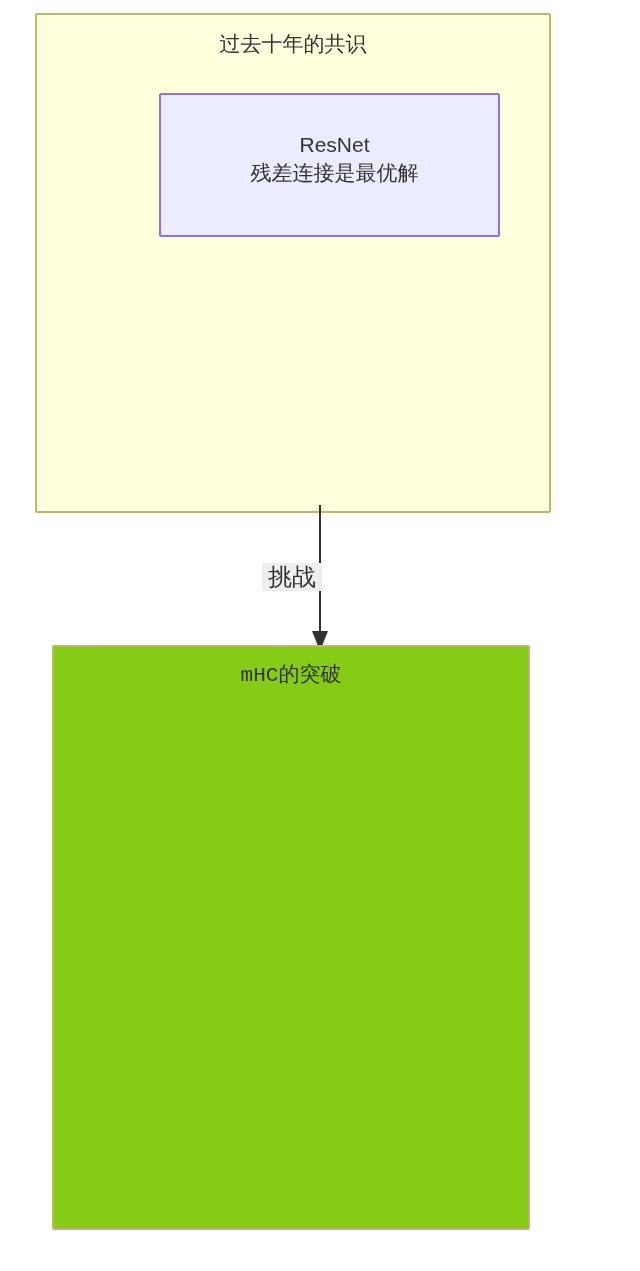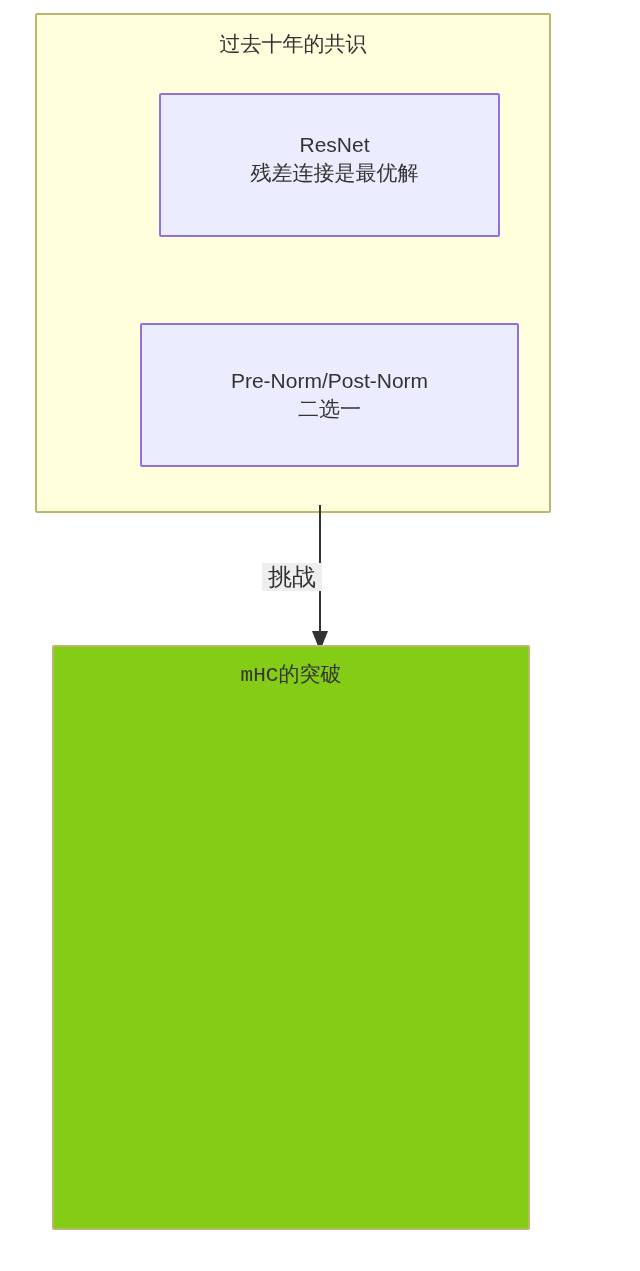--- a/index.html
+++ b/index.html
@@ -129,26 +129,20 @@
   <div class="panel panel-consensus">
     <div class="panel-title">过去十年的共识</div>
 
     <div class="node node-resnet">
       <div class="node-inner">
         <span class="node-line">ResNet</span>
         <span class="node-line">残差连接是最优解</span>
       </div>
     </div>
 
-    <div class="node node-prenorm">
-      <div class="node-inner">
-        <span class="node-line">Pre-Norm/Post-Norm</span>
-        <span class="node-line">二选一</span>
-      </div>
-    </div>
   </div>
 
   <svg class="edge" viewBox="0 0 100 150">
     <line x1="50" y1="0" x2="50" y2="132" stroke="#333333" stroke-width="2"></line>
     <polygon points="50,146 42,126 58,126" fill="#333333"></polygon>
   </svg>
   <div class="edge-label">挑战</div>
 
   <div class="panel panel-breakthrough">
     <div class="panel-title">mHC的突破</div>

